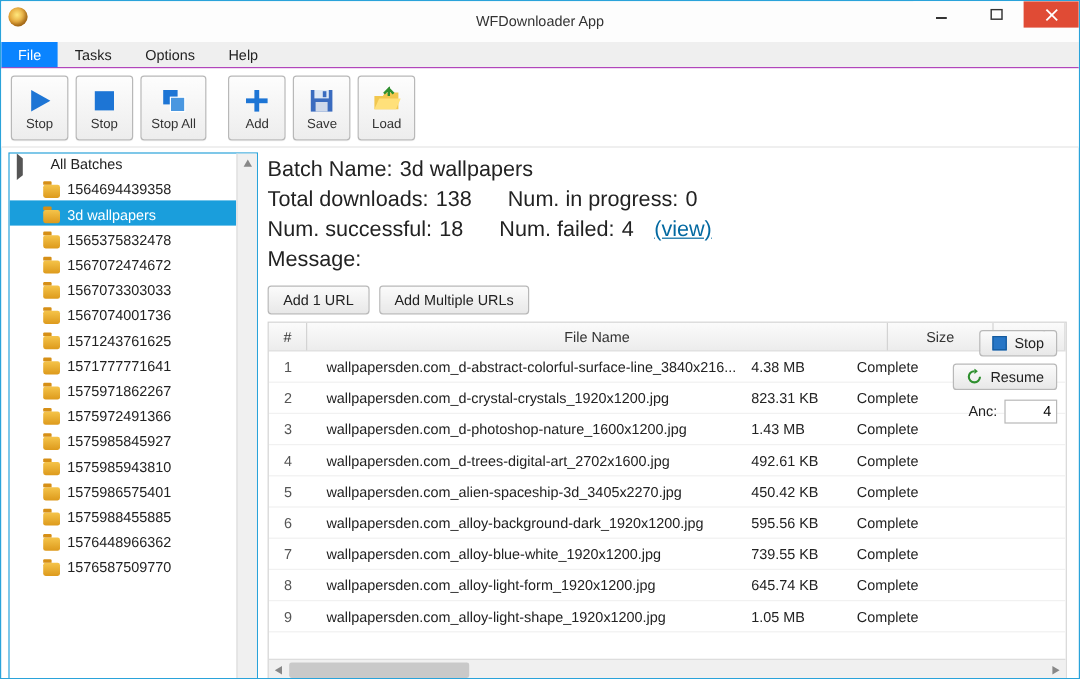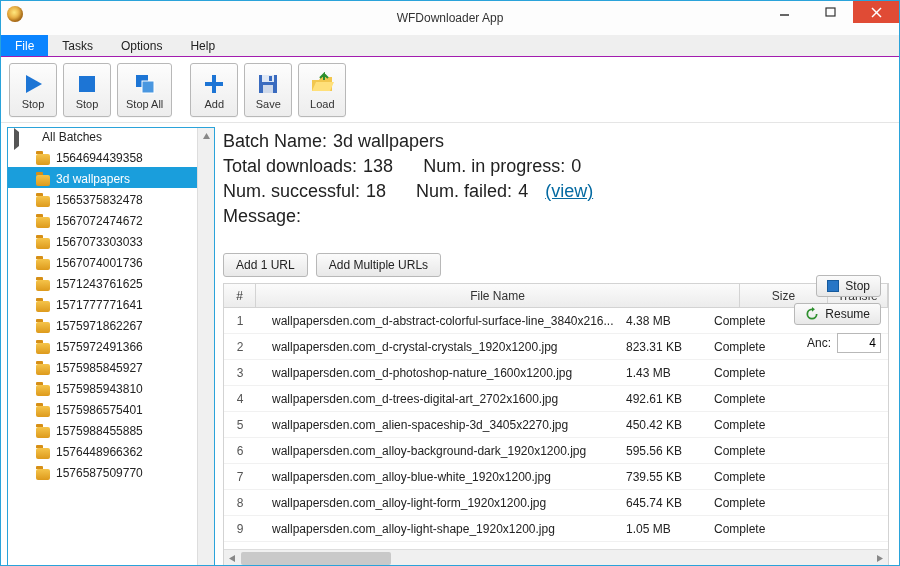--- a/index.html
+++ b/index.html
@@ -48,21 +48,21 @@
   .info-row .pair { display:flex; gap:6px;}
   .value { color:#222;}
   a.viewlink { color:#0369a1; text-decoration:underline; cursor:pointer;}
   .rightside { position:absolute; right:18px; top:152px; display:flex; flex-direction:column; gap:6px; align-items:flex-end;}
   .sbtn { border:1px solid #b8b8b8; border-radius:3px; background:linear-gradient(#fbfbfb,#e8e8e8);
           padding:3px 10px; display:flex; align-items:center; gap:6px; font-size:12px; cursor:default;}
   .sbtn .sq { width:12px; height:12px; background:#2776c6; border:1px solid #155a9d; }
   .sbtn .ref { width:14px; height:14px; }
   .anc-row { display:flex; align-items:center; gap:6px; margin-top:2px;justify-content:space-between;}
   .anc-row input { width:44px; height:20px; border:1px solid #b8b8b8; text-align:right; padding:0 4px; font-size:12px;}
-  .url-buttons { margin:24px 0 6px; display:flex; gap:8px;}
+  .url-buttons { margin:9px 0 6px; display:flex; gap:8px;}
   .url-buttons .sbtn { padding:4px 12px; }
   
   .table-wrap { flex:1; border:1px solid #d3d3d3; overflow:hidden; display:flex; flex-direction:column;}
   .thead { display:flex; background:linear-gradient(#fbfbfb,#ececec); border-bottom:1px solid #d3d3d3; height:24px;}
   .th { border-right:1px solid #d3d3d3; padding:4px 6px; font-size:12px; color:#333; display:flex; align-items:center; justify-content:center; overflow:hidden; white-space:nowrap;}
   .th.idx{width:32px;}
   .th.fname{flex:1;}
   .th.size{width:88px;}
   .th.prog{width:120px;}
   .th.tr{width:60px;}

